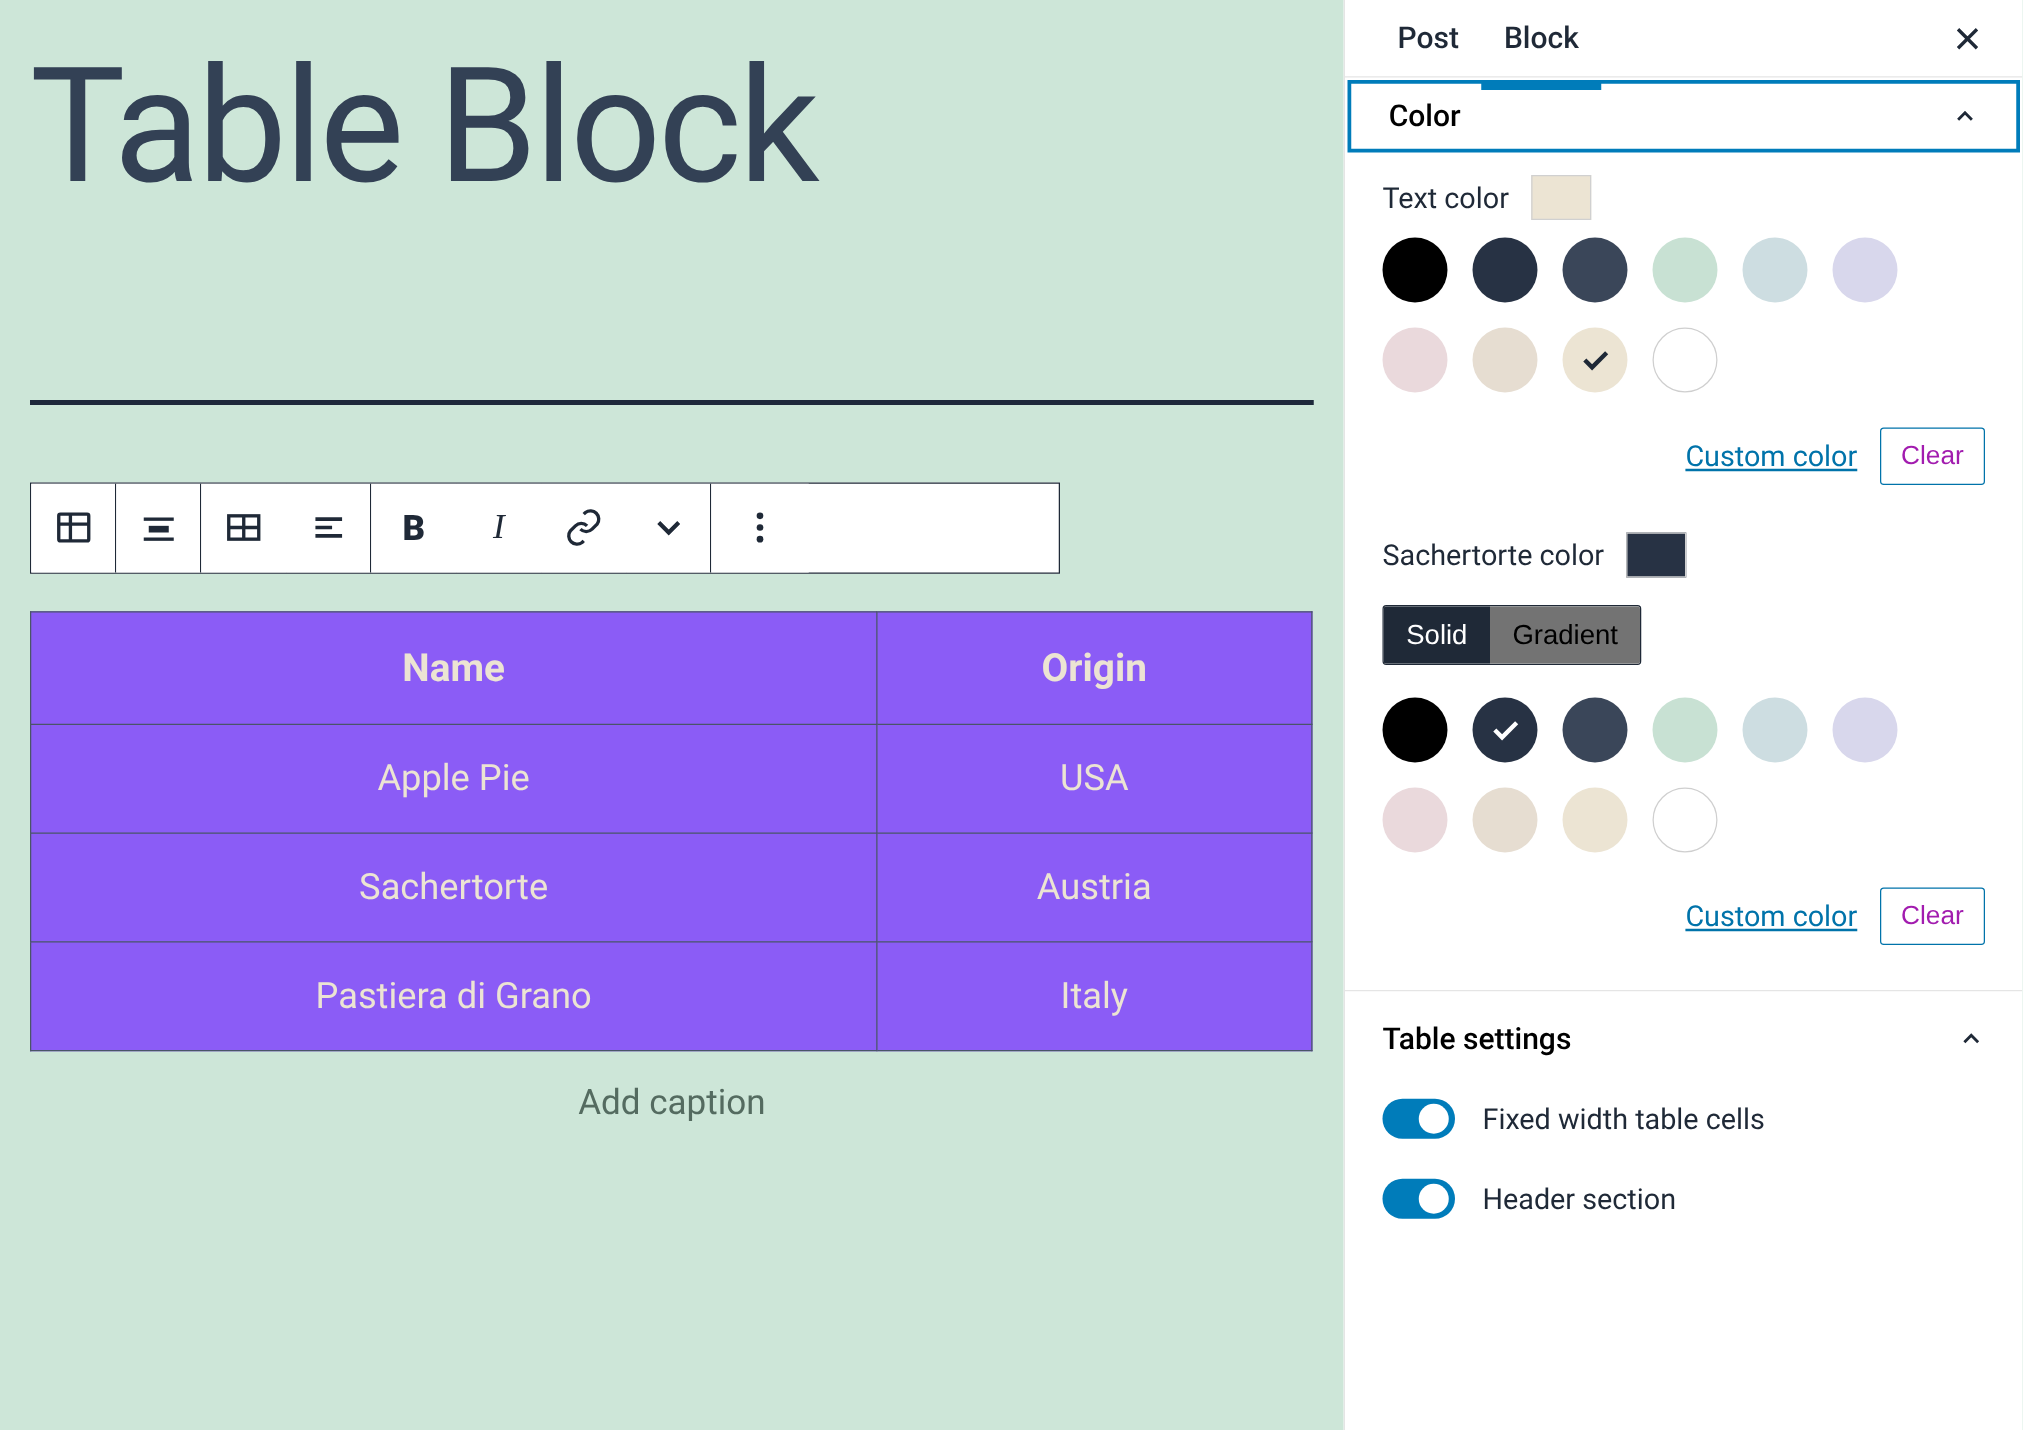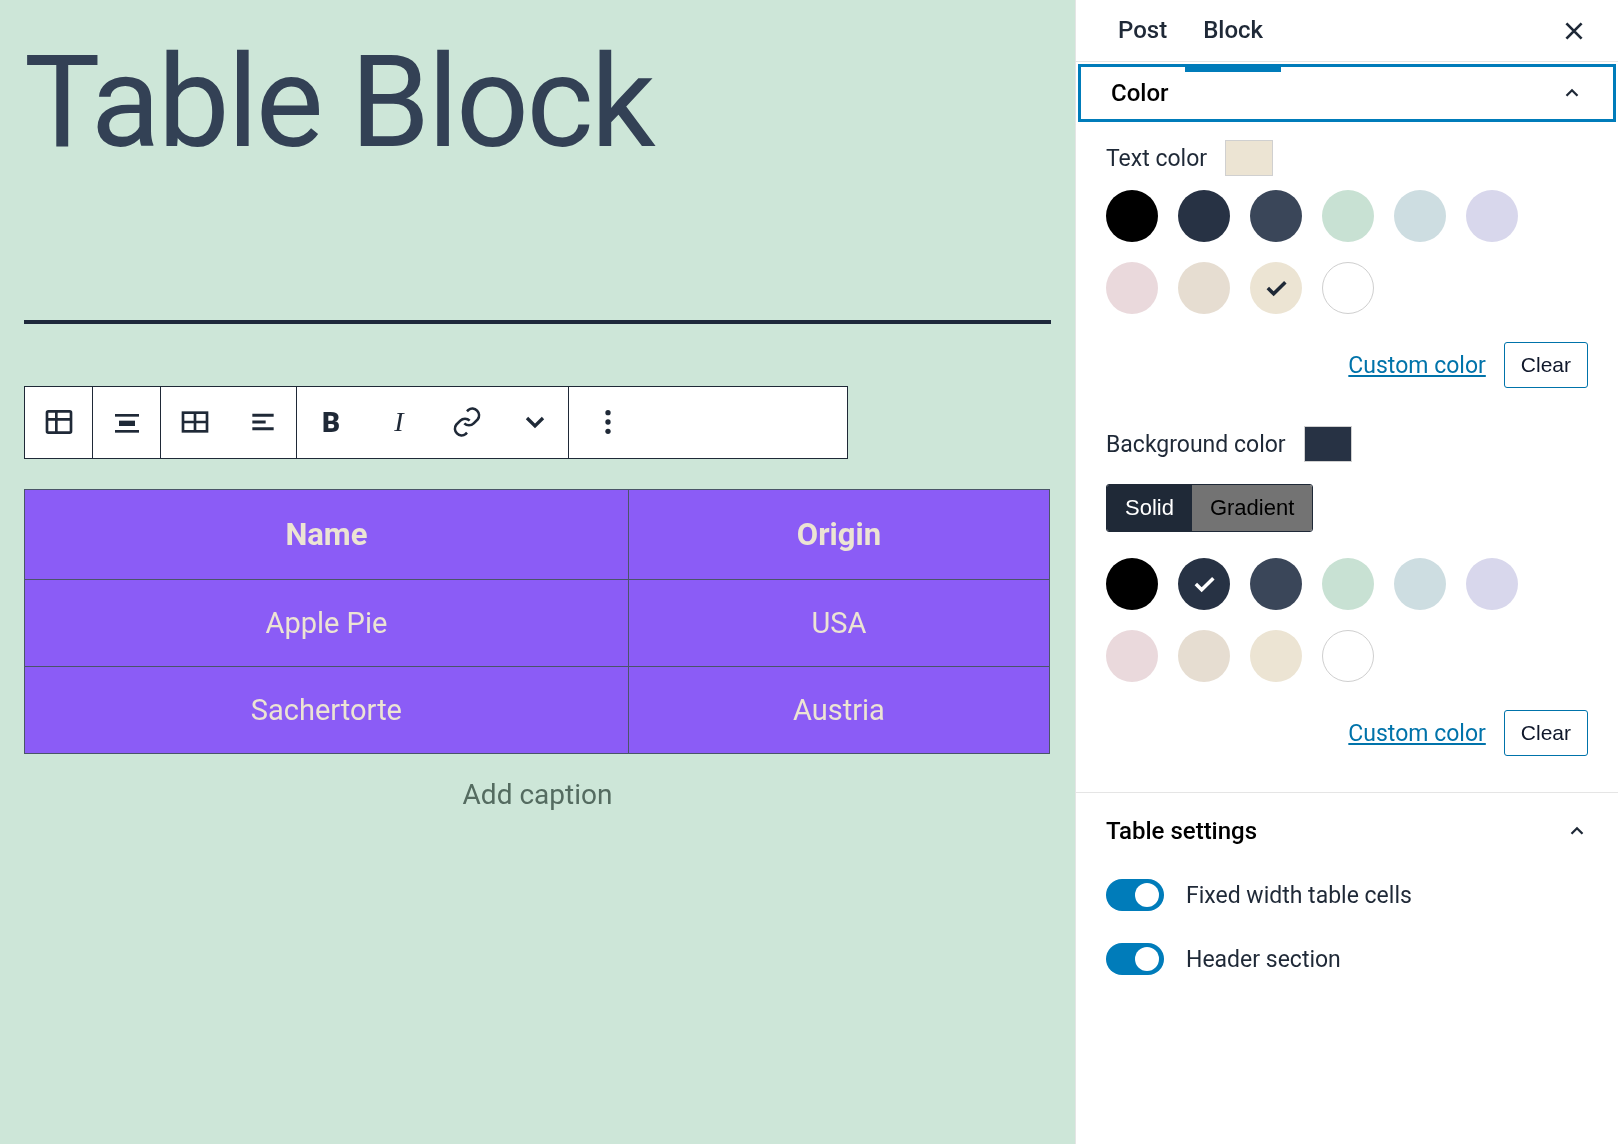--- a/index.html
+++ b/index.html
@@ -155,21 +155,21 @@
     margin-top: 28px;
   }
   .custom-link {
     color: #0073aa;
     text-decoration: underline;
     font-size: 23px;
     cursor: pointer;
   }
   .clear-btn {
     border: 1px solid #0073aa;
-    color: #0f172a;
+    color: #a21caf;
     background: #fff;
     padding: 10px 16px;
     font-size: 21px;
     border-radius: 3px;
     cursor: pointer;
   }
   
   .bg-toggle {
     display: inline-flex;
     border: 1px solid #1f2937;
@@ -286,20 +286,24 @@
       </tr>
     </thead>
     <tbody>
       <tr>
         <td>Apple Pie</td>
         <td>USA</td>
       </tr>
       <tr>
         <td>Sachertorte</td>
         <td>Austria</td>
+      </tr>
+      <tr>
+        <td>Pastiera di Grano</td>
+        <td>Italy</td>
       </tr>
     </tbody>
   </table>
 
   <div class="caption">Add caption</div>
 </div>
 
 <div class="sidebar">
   <div class="tabs">
     <div class="tab">Post</div>
@@ -340,21 +344,21 @@
         </div>
         <div class="swatch bordered" style="background: rgb(255, 255, 255);"></div>
       </div>
     <div class="color-actions">
       <span class="custom-link">Custom color</span>
       <button class="clear-btn">Clear</button>
     </div>
     
     
     <div class="color-label-row" style="margin-top:38px">
-      <span class="color-label">Background color</span>
+      <span class="color-label">Sachertorte color</span>
       <span class="color-chip" style="background:#273244"></span>
     </div>
     <div class="bg-toggle">
       <button class="active">Solid</button>
       <button>Gradient</button>
     </div>
     <div class="swatches" id="bg-swatches">
         <div class="swatch" style="background: rgb(0, 0, 0);"></div>
         <div class="swatch" style="background: rgb(39, 50, 68);">
           <svg class="check" viewBox="0 0 24 24" fill="none" stroke="#fff">

